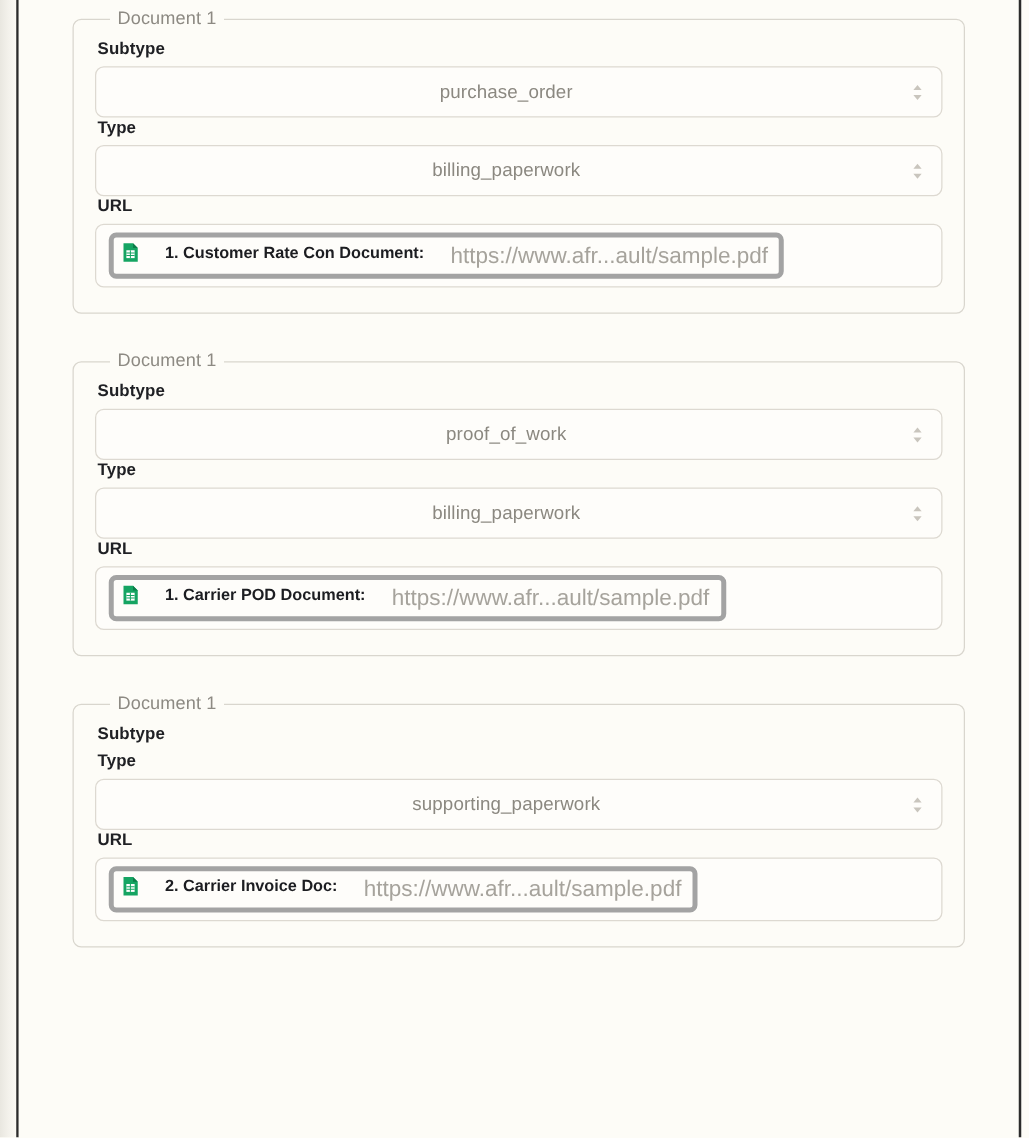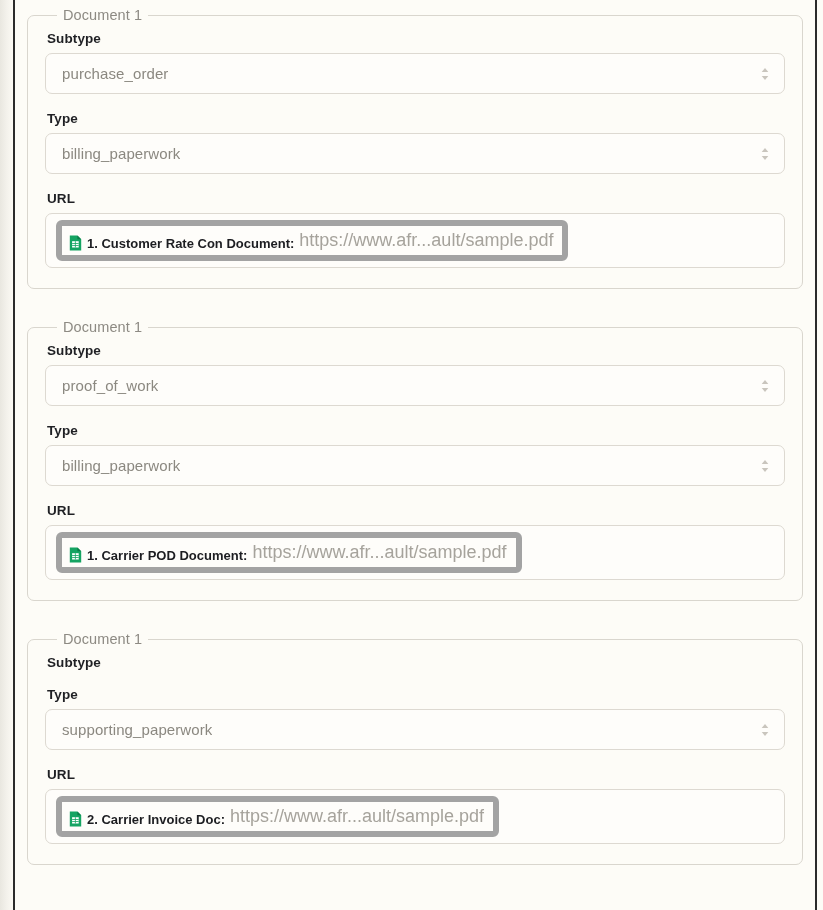--- a/index.html
+++ b/index.html
@@ -42,21 +42,21 @@
   }
 
   
   .viewport {
     position: absolute;
     left: 15px; top: 0;
     width: 800px;
     height: 910px;
     overflow: hidden;
     background: #fdfcf7;
-    padding: 0 12px;
+    padding: 0 43px;
   }
 
   
   .doc-group {
     border: 1px solid #d9d6ce;
     border-radius: 7px;
     margin: 0 0 30px 0;
     padding: 8px 17px 20px 17px;
     background: #fdfcf7;
   }
@@ -64,21 +64,21 @@
   .doc-legend {
     font-size: 14.5px;
     color: #8d8a83;
     padding: 0 6px;
     margin-left: 12px;
     font-weight: 400;
     letter-spacing: .1px;
   }
 
   
-  .field { margin-top: 17px; }
+  .field { }
   .field:first-of-type { margin-top: 0; }
 
   .field-label {
     display: block;
     font-size: 13.5px;
     font-weight: 700;
     color: #1f2024;
     margin: 0 0 7px 2px;
     letter-spacing: .1px;
   }
@@ -86,20 +86,21 @@
   
   .select-control {
     position: relative;
     height: 41px;
     border: 1px solid #ddd9d1;
     border-radius: 7px;
     background: #fefdfa;
     display: flex;
     align-items: center;
     padding: 0 36px 0 16px;
+    justify-content: center;
   }
   .select-value {
     font-size: 15px;
     color: #8b8880;
     white-space: nowrap;
     overflow: hidden;
     text-overflow: ellipsis;
     letter-spacing: .1px;
   }
   .stepper-icon {
@@ -117,23 +118,23 @@
     min-height: 41px;
     border: 1px solid #ddd9d1;
     border-radius: 7px;
     background: #fefdfa;
     display: flex;
     align-items: center;
     padding: 6px 10px;
   }
   .file-chip {
     display: inline-flex;
-    align-items: flex-end;
-    gap: 5px;
-    border: 6px solid #a3a3a3;
+    align-items: flex-start;
+    gap: 21px;
+    border: 4px solid #a3a3a3;
     border-radius: 6px;
     background: #fefdfa;
     padding: 4px 9px 4px 7px;
     max-width: 100%;
   }
   .chip-icon {
     flex: 0 0 auto;
     width: 13px;
     height: 16px;
     display: block;

